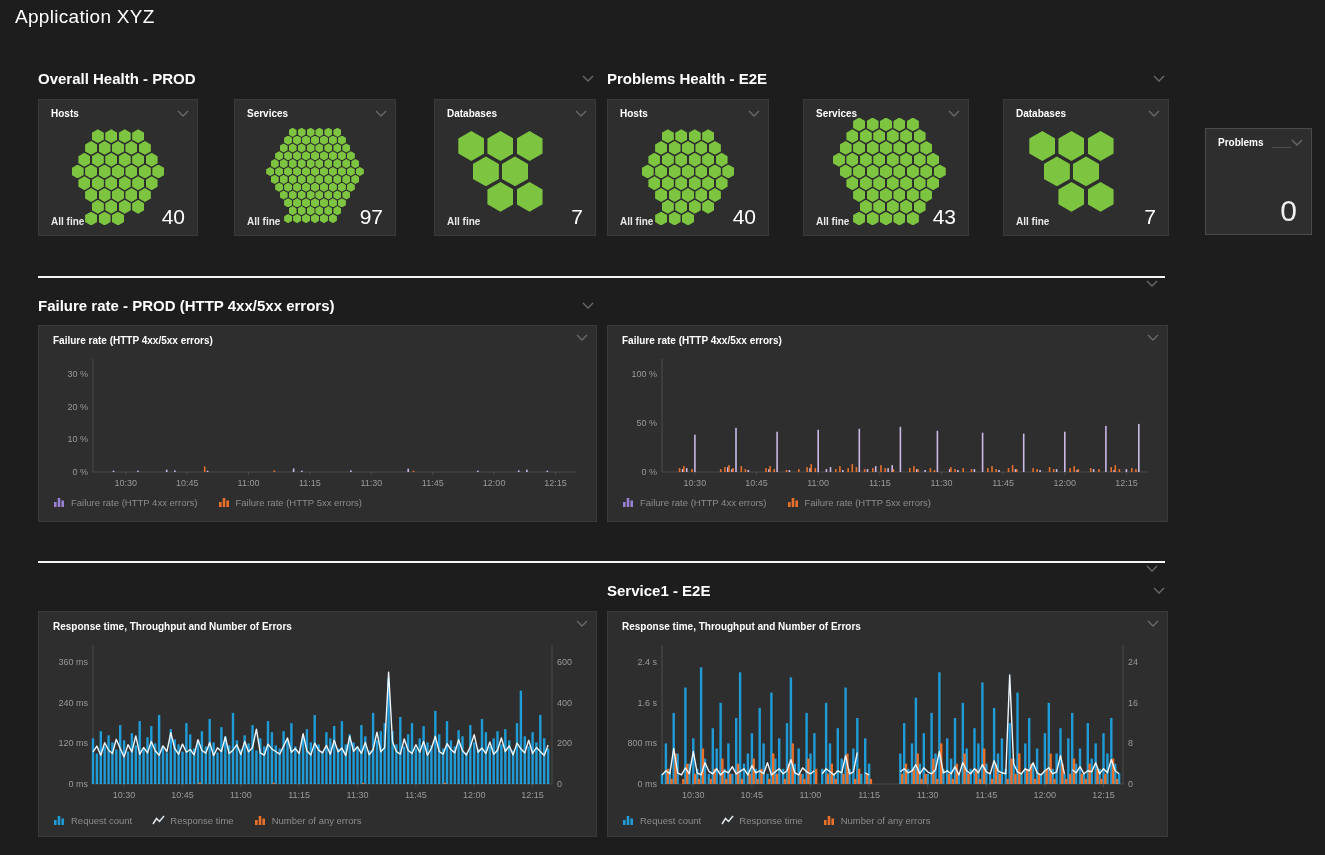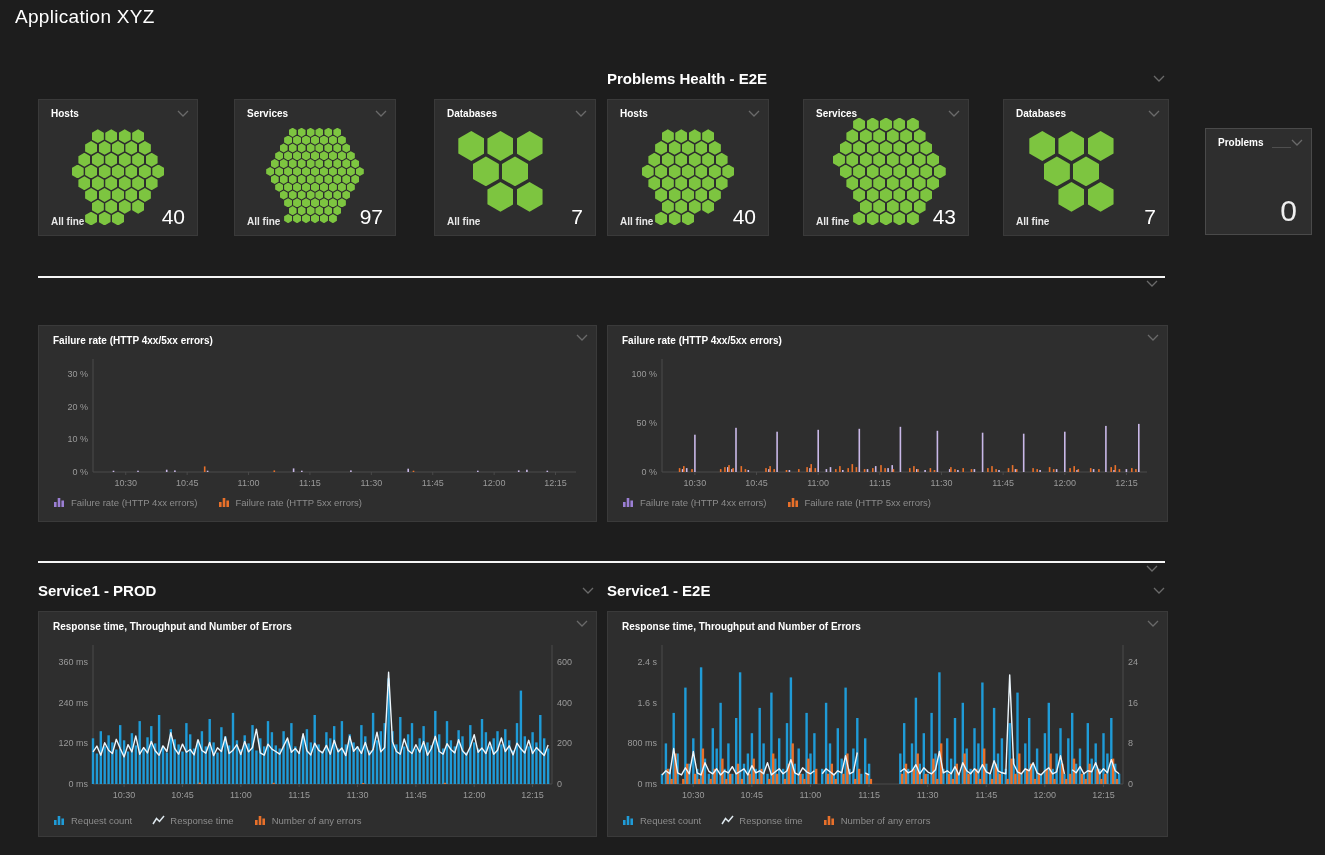--- a/index.html
+++ b/index.html
@@ -27,20 +27,28 @@
   .legend{position:absolute;left:14px;display:flex;gap:20px;align-items:center;}
   .legend-item{display:flex;gap:5px;align-items:center;font-size:9.5px;color:#8c8c8c;cursor:pointer;}
   .licon{display:inline-flex;}
 </style>
 </head>
 <body>
 
 <div id="wrap">
   <div class="pagetitle">Application XYZ</div>
 
+  <div class="sect" style="left:38px;top:70px;width:556px;">
+    <span class="stitle">Overall Health - PROD</span>
+    <span class="chev">
+        <svg width="12" height="7" viewBox="0 0 12 7">
+          <path d="M1 1l5 5 5-5" fill="none" stroke="currentColor" stroke-width="1.3"></path>
+        </svg>
+      </span>
+  </div>
   <div class="sect" style="left:607px;top:70px;width:558px;">
     <span class="stitle">Problems Health - E2E</span>
     <span class="chev">
         <svg width="12" height="7" viewBox="0 0 12 7">
           <path d="M1 1l5 5 5-5" fill="none" stroke="currentColor" stroke-width="1.3"></path>
         </svg>
       </span>
   </div>
 
   <div class="tile" style="left:38px;top:99px;width:160px;height:137px;">
@@ -401,20 +409,28 @@
     <div class="bignum">0</div>
   </div>
 
   <div class="sep" style="left:38px;top:276px;width:1127px;"></div>
   <span class="chev sepchev" style="left:1146px;top:280px;">
       <svg width="12" height="7" viewBox="0 0 12 7">
         <path d="M1 1l5 5 5-5" fill="none" stroke="currentColor" stroke-width="1.3"></path>
       </svg>
     </span>
 
+  <div class="sect" style="left:38px;top:297px;width:556px;">
+    <span class="stitle">Failure rate - PROD (HTTP 4xx/5xx errors)</span>
+    <span class="chev">
+        <svg width="12" height="7" viewBox="0 0 12 7">
+          <path d="M1 1l5 5 5-5" fill="none" stroke="currentColor" stroke-width="1.3"></path>
+        </svg>
+      </span>
+  </div>
 
   <div class="tile" style="left:38px;top:325px;width:559px;height:197px;">
     <div class="charttitle">Failure rate (HTTP 4xx/5xx errors)</div>
     <span class="chev" style="position:absolute;right:8px;top:8px;">
         <svg width="12" height="7" viewBox="0 0 12 7">
           <path d="M1 1l5 5 5-5" fill="none" stroke="currentColor" stroke-width="1.3"></path>
         </svg>
       </span>
     <svg class="chart" width="543" height="142">
         <line x1="46" y1="7" x2="46" y2="120" stroke="#4a4a4a" stroke-width="1"></line>
@@ -629,28 +645,20 @@
     </div>
   </div>
 
   <div class="sep" style="left:38px;top:561px;width:1127px;"></div>
   <span class="chev sepchev" style="left:1146px;top:565px;">
       <svg width="12" height="7" viewBox="0 0 12 7">
         <path d="M1 1l5 5 5-5" fill="none" stroke="currentColor" stroke-width="1.3"></path>
       </svg>
     </span>
 
-  <div class="sect" style="left:38px;top:582px;width:556px;">
-    <span class="stitle">Service1 - PROD</span>
-    <span class="chev">
-        <svg width="12" height="7" viewBox="0 0 12 7">
-          <path d="M1 1l5 5 5-5" fill="none" stroke="currentColor" stroke-width="1.3"></path>
-        </svg>
-      </span>
-  </div>
   <div class="sect" style="left:607px;top:582px;width:558px;">
     <span class="stitle">Service1 - E2E</span>
     <span class="chev">
         <svg width="12" height="7" viewBox="0 0 12 7">
           <path d="M1 1l5 5 5-5" fill="none" stroke="currentColor" stroke-width="1.3"></path>
         </svg>
       </span>
   </div>
 
   <div class="tile" style="left:38px;top:611px;width:559px;height:226px;">

